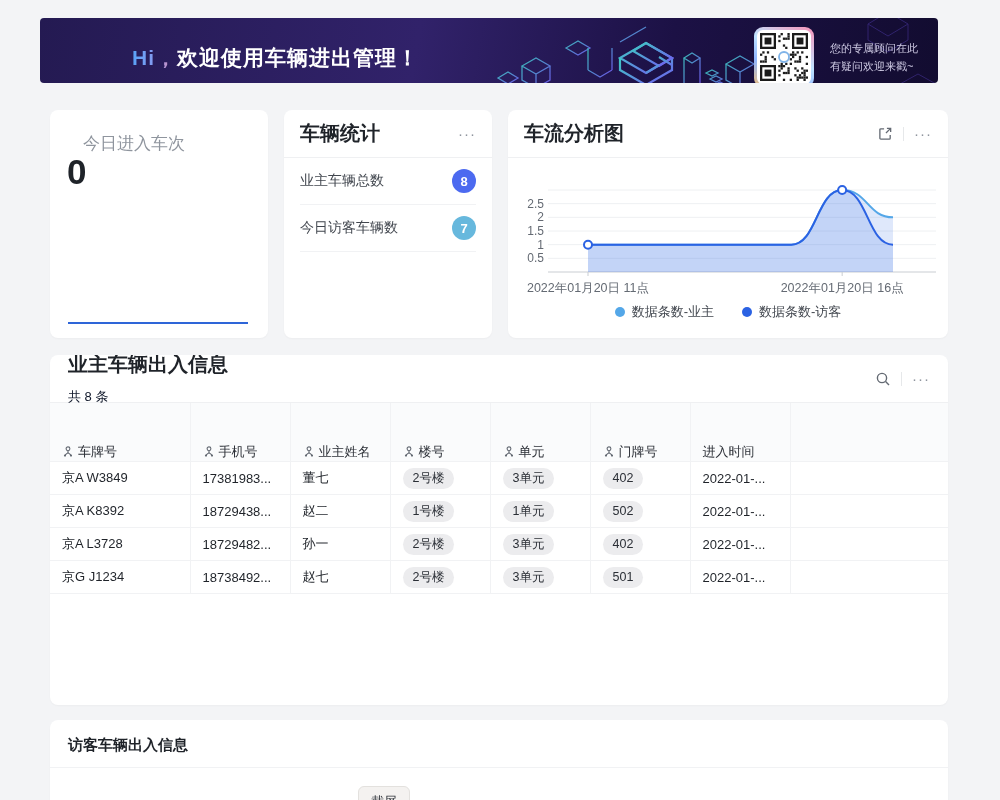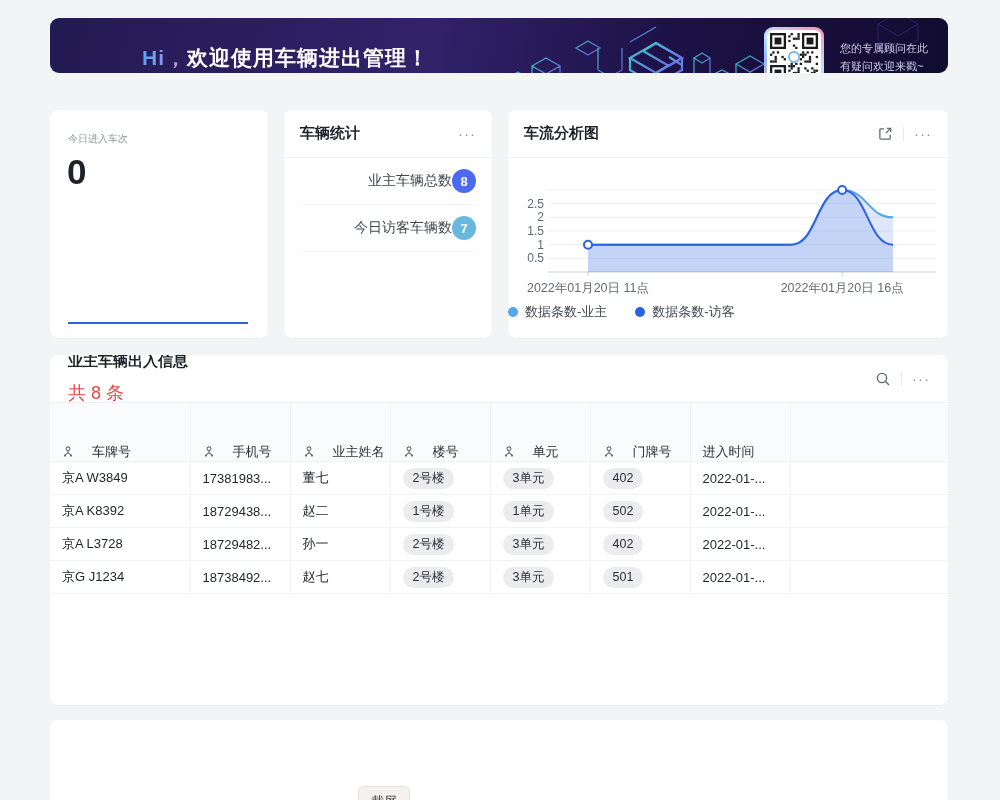--- a/index.html
+++ b/index.html
@@ -8,22 +8,22 @@
     position: relative;
     background: #f3f4f6;
     font-family: "Liberation Sans", "DejaVu Sans", sans-serif;
     color: #1f2329;
     overflow: hidden;
   }
   .card { position:absolute; background:#fff; border-radius:8px; box-shadow:0 1px 2px rgba(31,35,41,.03); }
 
   
   .banner {
-    position:absolute; left:50px; top:18px; width:898px; height:55px;
-    border-radius:9px; overflow:hidden;
+    position:absolute; left:40px; top:18px; width:898px; height:65px;
+    border-radius:4px; overflow:hidden;
     background: linear-gradient(100deg, #241a52 0%, #31226a 42%, #1c1145 70%, #120c30 100%);
   }
   .banner-illustration { position:absolute; left:430px; top:0; width:468px; height:77px; }
   .banner-title {
     position:absolute; left:92px; top:26px;
     font-size:21px; font-weight:bold; color:#ffffff; letter-spacing:1px;
   }
   .banner-title .hi {
     background: linear-gradient(90deg, #58a2f6 0%, #8a9bf0 55%, #f08aa4 100%);
     -webkit-background-clip:text; background-clip:text; color:transparent;
@@ -32,66 +32,66 @@
   .qr-frame {
     width:60px; height:60px; padding:3px; border-radius:9px;
     background: linear-gradient(210deg, #f792b8 0%, #bfe3ff 45%, #8fb6ff 70%, #f2bf79 100%);
   }
   .qr-box { width:54px; height:54px; background:#fff; border-radius:6px; padding:3px; }
   .qr-box svg { display:block; width:48px; height:48px; }
   .qr-caption { font-size:11px; line-height:18px; color:#cfcbe4; }
 
   
   .cardA { left:50px; top:110px; width:218px; height:228px; }
-  .cardA .label { position:absolute; left:18px; top:22px; font-size:10px; color:#8f959e; }
+  .cardA .label { position:absolute; left:33px; top:22px; font-size:17px; color:#8f959e; }
   .cardA .value { position:absolute; left:17px; top:42px; font-size:35px; font-weight:bold; color:#1f2329; }
   .cardA .baseline { position:absolute; left:18px; right:20px; bottom:14px; height:2px; background:#2e65d8; }
 
   
   .cardB { left:284px; top:110px; width:208px; height:228px; }
   .card-header {
     height:48px; display:flex; align-items:center; justify-content:space-between;
     padding:0 16px; border-bottom:1px solid #eff0f2;
   }
-  .card-header .title { font-size:15px; font-weight:bold; color:#1f2329;text-align:center; }
+  .card-header .title { font-size:20px; font-weight:bold; color:#1f2329;text-align:center; }
   .header-actions { display:flex; align-items:center; gap:10px; color:#8f959e; }
   .dots { font-size:15px; color:#8f959e; letter-spacing:1px; line-height:1; cursor:pointer; }
   .vdiv { width:1px; height:14px; background:#e6e8ea; }
   .stat-rows { padding:0 16px; }
   .stat-row {
-    height:47px; display:flex; align-items:center; justify-content:flex-end;
+    height:47px; display:flex; align-items:center; justify-content:space-between;
     border-bottom:1px solid #f1f2f4;
   }
   .stat-row .lbl { font-size:14px; color:#41464e; }
   .badge {
     min-width:24px; height:24px; border-radius:50%; color:#fff; font-size:13px; font-weight:bold;
     display:flex; align-items:center; justify-content:center;
   }
 
   
   .cardC { left:508px; top:110px; width:440px; height:228px; }
   .chart-wrap { position:absolute; left:0; top:50px; width:440px; height:140px; }
-  .legend { position:absolute; left:0; right:0; top:193px; display:flex; gap:28px; }
+  .legend { position:absolute; left:0; right:0; top:193px; display:flex; justify-content:center; gap:28px; }
   .legend-item { display:flex; align-items:center; gap:7px; font-size:13px; color:#41464e; }
   .legend-dot { width:10px; height:10px; border-radius:50%; }
 
   
   .cardT { left:50px; top:355px; width:898px; height:350px; overflow:hidden; }
   .cardT .card-header { padding:0 18px; }
   .tbl-title-wrap { display:flex; align-items:baseline; gap:10px;flex-direction:column; }
-  .tbl-count { font-size:18px; color:#ef4444; font-weight:normal; }
+  .tbl-count { font-size:13px; color:#0f172a; font-weight:normal; }
   table { width:898px; border-collapse:collapse; table-layout:fixed; }
   th, td {
     height:33px; padding:0 12px; text-align:left; font-size:13px; font-weight:normal;
     border-bottom:1px solid #f1f2f4; border-right:1px solid #f1f2f4;
     white-space:nowrap; overflow:hidden; color:#1f2329;
   }
   th:last-child, td:last-child { border-right:none; }
   thead th { background:#fafbfc; color:#2b2f36; }
-  .th-inner { display:flex; align-items:center; gap:18px;margin-top:40px; }
+  .th-inner { display:flex; align-items:center; gap:4px;margin-top:40px; }
   .field-icon { flex:none; color:#646a73; }
   .pill {
     display:inline-block; background:#ececee; border-radius:11px; padding:3px 10px;
     font-size:12.5px; color:#2b2f36; line-height:1.2;
   }
 
   
   .cardV { left:50px; top:720px; width:898px; height:110px; }
   .cardV .vtitle { padding:16px 18px 12px; font-size:15px; font-weight:bold; color:#1f2329; border-bottom:1px solid #f1f2f4; }
   .screenshot-btn {
@@ -455,14 +455,15 @@
           <td><span class="pill">3单元</span></td>
           <td><span class="pill">501</span></td>
           <td>2022-01-...</td>
           <td></td>
         </tr>
       </tbody>
   </table>
 </div>
 
 <div class="card cardV">
+  <div class="vtitle">访客车辆出入信息</div>
   <button class="screenshot-btn">截屏</button>
 </div>
 
 </body></html>

